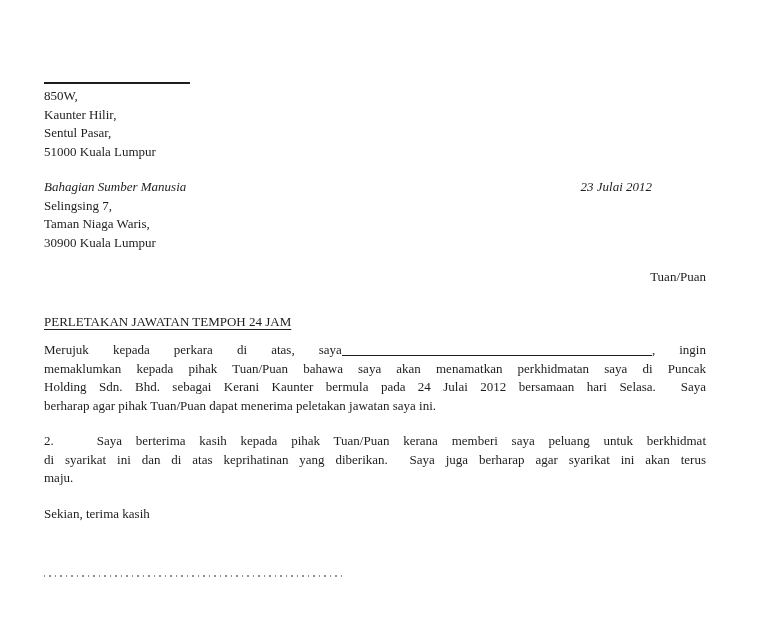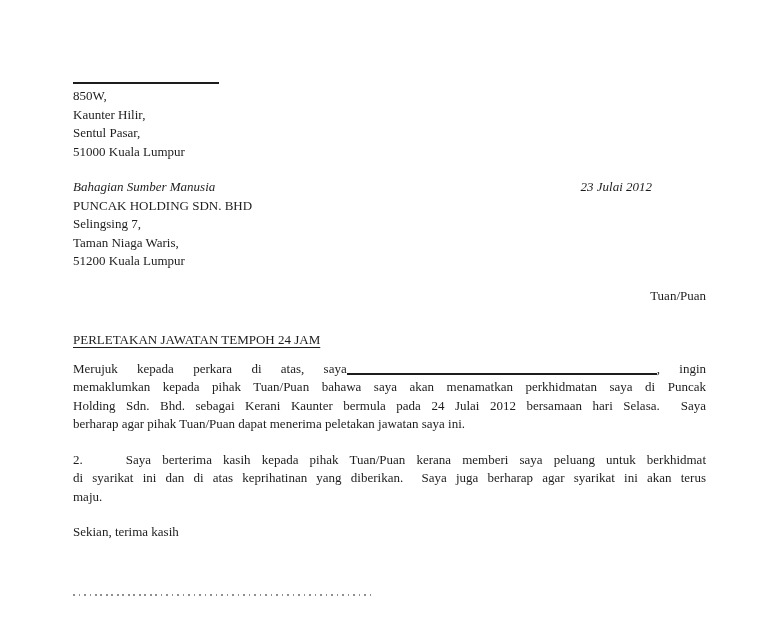--- a/index.html
+++ b/index.html
@@ -1,21 +1,21 @@
 <!DOCTYPE html>
 <html><head>
 <meta charset="utf-8">
 <style>
   html, body { margin: 0; padding: 0; background: #ffffff; }
   .page {
     position: relative;
     width: 768px;
     height: 630px;
     box-sizing: border-box;
-    padding: 82px 62px 0 73px;
+    padding: 82px 62px 0 44px;
     background: #ffffff;
     font-family: "Liberation Serif", "DejaVu Serif", serif;
     font-size: 13px;
     line-height: 18.5px;
     color: #1d1d1d;
     overflow: hidden;
   }
   .line { min-height: 18.5px; }
   .justify { text-align: justify; text-align-last: justify; }
   .name-line {
@@ -75,24 +75,23 @@
     <div class="line">Kaunter Hilir,</div>
     <div class="line">Sentul Pasar,</div>
     <div class="line">51000 Kuala Lumpur</div>
   </div>
 
   <div class="mt-block">
     <div class="line recipient-row">
       <span>Bahagian Sumber Manusia</span>
       <span class="date">23 Julai 2012</span>
     </div>
-    <div class="line">PUNCAK HOLDING SDN. BHD</div>
     <div class="line">Selingsing 7,</div>
     <div class="line">Taman Niaga Waris,</div>
-    <div class="line">51200 Kuala Lumpur</div>
+    <div class="line">30900 Kuala Lumpur</div>
   </div>
 
   <div class="line mt-sal">Tuan/Puan</div>
 
   <div class="line mt-subj"><span class="subject">PERLETAKAN JAWATAN TEMPOH 24 JAM</span></div>
 
   <div class="mt-para">
     <div class="line justify"><span>Merujuk kepada perkara di atas, saya</span><span class="blank-underline"></span><span>, ingin</span></div>
     <div class="line justify">memaklumkan kepada pihak Tuan/Puan bahawa saya akan menamatkan perkhidmatan saya di Puncak</div>
     <div class="line justify">Holding Sdn. Bhd. sebagai Kerani Kaunter bermula pada 24 Julai 2012 bersamaan hari Selasa.&nbsp; Saya</div>

